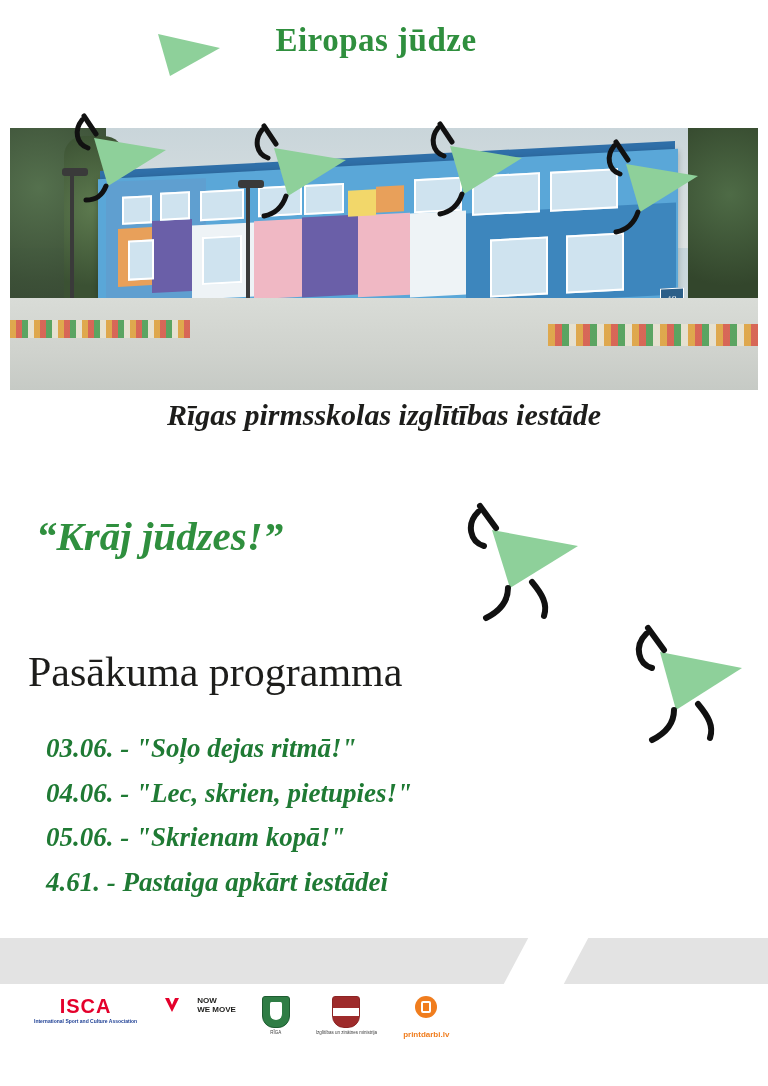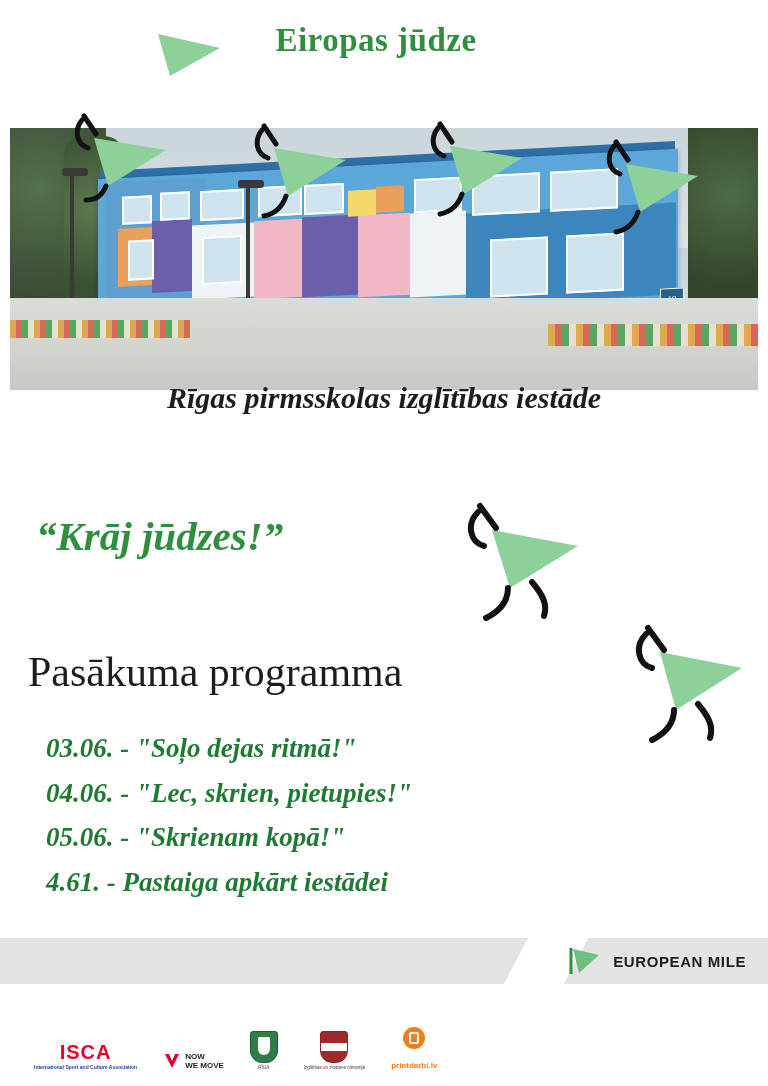--- a/index.html
+++ b/index.html
@@ -169,21 +169,21 @@
     color: #fff;
     font-size: 9px;
     text-align: center;
     line-height: 20px;
     transform: skewY(-3deg);
   }
 
   
   .institution {
     position: absolute;
-    top: 380px;
+    top: 397px;
     left: 0;
     width: 768px;
     text-align: center;
     padding: 0 28px;
     box-sizing: border-box;
   }
   .inst-line1 {
     font-size: 30px;
     font-weight: bold;
     font-style: italic;
@@ -277,21 +277,21 @@
     letter-spacing: .6px;
   }
 
   .sponsors {
     position: absolute;
     left: 0;
     top: 996px;
     width: 768px;
     height: 74px;
     display: flex;
-    align-items: flex-end;
+    align-items: flex-start;
     gap: 26px;
     padding-left: 34px;
     box-sizing: border-box;
   }
   .sp {
     display: flex;
     flex-direction: column;
     align-items: center;
     justify-content: center;
     text-align: center;
@@ -308,22 +308,21 @@
     font-family: "Liberation Sans", sans-serif;
     font-size: 5px;
     font-weight: bold;
     color: #1d3f94;
     line-height: 1.25;
     margin-top: 2px;
   }
   .nwm {
     display: flex;
     align-items: center;
-    gap: 4px;
-    margin-top: 12px;
+    gap: 16px;
   }
   .nwm-mark {
     width: 18px;
     height: 18px;
     position: relative;
   }
   .nwm-text {
     font-family: "Liberation Sans", sans-serif;
     font-size: 8px;
     font-weight: bold;
@@ -512,29 +511,20 @@
 
   <div class="prog-list">
     <div class="prog-item">03.06. - "Soļo dejas ritmā!"</div>
     <div class="prog-item">04.06. - "Lec, skrien, pietupies!"</div>
     <div class="prog-item">05.06. - "Skrienam kopā!"</div>
     <div class="prog-item">4.61. - Pastaiga apkārt iestādei</div>
   </div>
 
   <div class="footer-band"></div>
 
-  <div class="em-logo">
-    <div class="em-mark">
-      <svg width="34" height="30" viewBox="0 0 34 30">
-        <path d="M4 3 L30 9 L10 27 Z" fill="#6cbf7e"></path>
-        <path d="M2 2 L2 28" stroke="#2f8f3e" stroke-width="3"></path>
-      </svg>
-    </div>
-    <div class="em-text">EUROPEAN MILE</div>
-  </div>
 
   <div class="sponsors">
 
     <div class="sp">
       <div class="sp-isca-main">ISCA</div>
       <div class="sp-isca-sub">International Sport and Culture Association</div>
     </div>
 
     <div class="nwm">
       <div class="nwm-mark">

